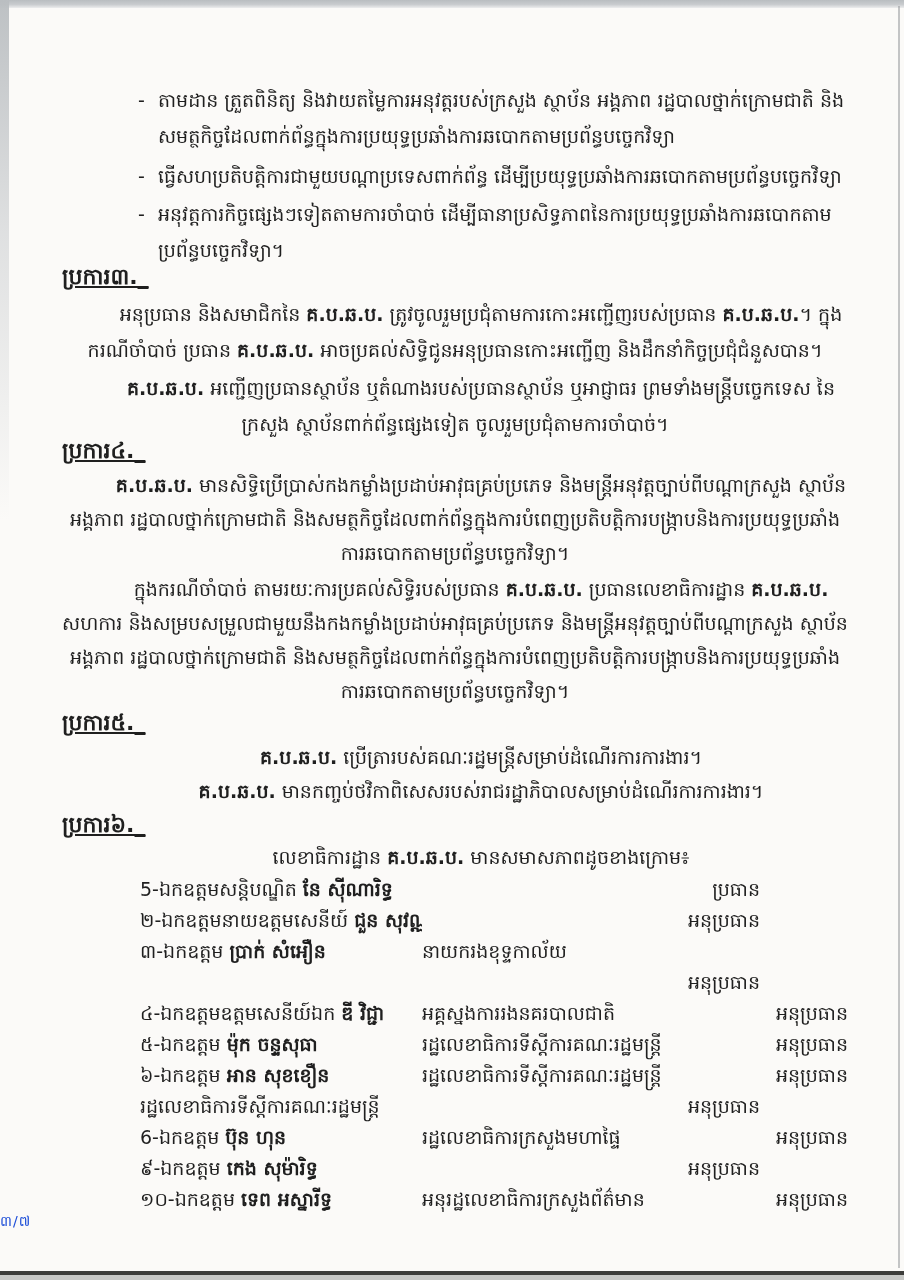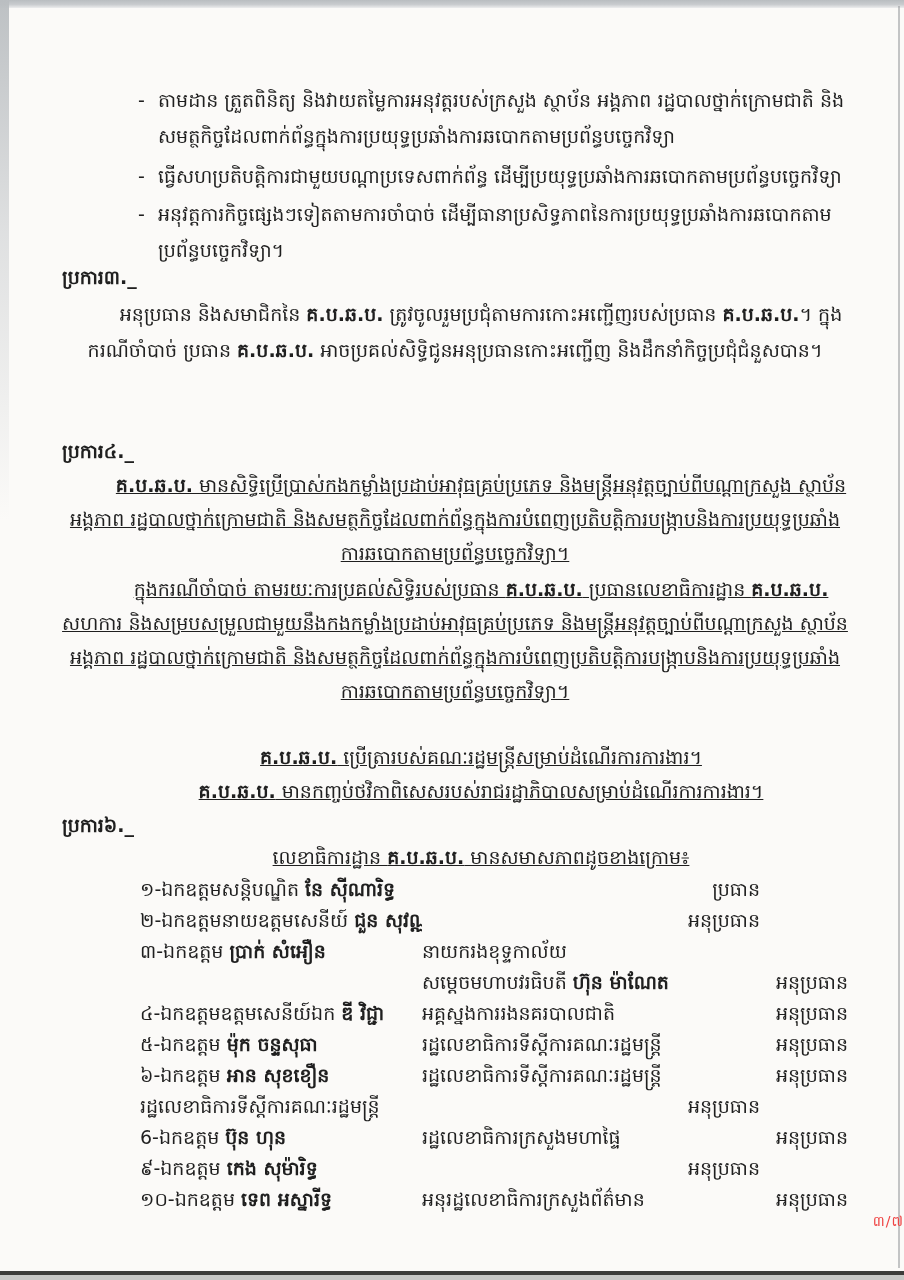--- a/index.html
+++ b/index.html
@@ -19,31 +19,31 @@
   .edge-bottom{position:absolute;left:0;right:0;bottom:5px;height:4px;background:#3d3d3b;}
   .edge-bottom-under{position:absolute;left:0;right:0;bottom:0;height:5px;background:#c7c8c6;}
 
   .content{position:absolute;top:0;left:62px;right:56px;bottom:0;font-size:19px;}
 
   .abs{position:absolute;left:0;right:0;overflow:hidden;}
   .bullet{display:flex;margin-left:76px;line-height:36px;}
   .bullet .dash{flex:none;width:20px;}
   .bullet .btext{flex:1;}
 
-  .article-heading{font-weight:700;font-size:19px;line-height:30px;margin:0;}
+  .article-heading{font-weight:700;font-size:22px;line-height:30px;margin:0;text-decoration:underline;}
   .para{margin:0;text-indent:52px;line-height:36px;text-align:center;}
-  .para.tight{line-height:34px;text-decoration:underline;}
+  .para.tight{line-height:34px;}
   .b{font-weight:700;}
 
   .members{margin-left:78px;}
   .mrow{display:grid;grid-template-columns:282px 338px 1fr;height:31px;line-height:31px;overflow:hidden;}
   .mcell{white-space:nowrap;overflow:hidden;}
   .mstatus{text-align:right;}
 
-  .footer{position:absolute;left:0;right:0;text-align:right;font-size:14px;color:#ef4444;letter-spacing:1px;}
+  .footer{position:absolute;left:0;right:0;text-align:left;font-size:14px;color:#1d4ed8;letter-spacing:1px;}
 </style>
 </head>
 <body>
 
 <div class="page">
   <div class="edge-top"></div>
   <div class="edge-left"></div>
   <div class="edge-right"></div>
   <div class="edge-bottom"></div>
   <div class="edge-bottom-under"></div>
@@ -68,62 +68,67 @@
         <span class="btext">អនុវត្តការកិច្ចផ្សេងៗទៀតតាមការចាំបាច់ ដើម្បីធានាប្រសិទ្ធភាពនៃការប្រយុទ្ធប្រឆាំងការឆបោកតាមប្រព័ន្ធបច្ចេកវិទ្យា។</span>
       </div>
     </div>
 
     <div class="abs" style="top:262px;height:30px;">
       <h2 class="article-heading">ប្រការ៣._</h2>
     </div>
     <div class="abs" style="top:296px;height:72px;">
       <p class="para"><span>អនុប្រធាន និងសមាជិកនៃ </span><span class="b">គ.ប.ឆ.ប.</span><span> ត្រូវចូលរួមប្រជុំតាមការកោះអញ្ជើញរបស់ប្រធាន </span><span class="b">គ.ប.ឆ.ប.</span><span>។ ក្នុងករណីចាំបាច់ ប្រធាន </span><span class="b">គ.ប.ឆ.ប.</span><span> អាចប្រគល់សិទ្ធិជូនអនុប្រធានកោះអញ្ជើញ និងដឹកនាំកិច្ចប្រជុំជំនួសបាន។</span></p>
     </div>
+    <div class="abs" style="top:370px;height:72px;">
+      <p class="para"><span class="b">គ.ប.ឆ.ប.</span><span> អញ្ជើញប្រធានស្ថាប័ន ឬតំណាងរបស់ប្រធានស្ថាប័ន ឬអាជ្ញាធរ ព្រមទាំងមន្ត្រីបច្ចេកទេស នៃក្រសួង ស្ថាប័នពាក់ព័ន្ធផ្សេងទៀត ចូលរួមប្រជុំតាមការចាំបាច់។</span></p>
+    </div>
 
     <div class="abs" style="top:436px;height:30px;">
       <h2 class="article-heading">ប្រការ៤._</h2>
     </div>
     <div class="abs" style="top:468px;height:102px;">
       <p class="para tight"><span class="b">គ.ប.ឆ.ប.</span><span> មានសិទ្ធិប្រើប្រាស់កងកម្លាំងប្រដាប់អាវុធគ្រប់ប្រភេទ និងមន្ត្រីអនុវត្តច្បាប់ពីបណ្តាក្រសួង ស្ថាប័ន អង្គភាព រដ្ឋបាលថ្នាក់ក្រោមជាតិ និងសមត្ថកិច្ចដែលពាក់ព័ន្ធក្នុងការបំពេញប្រតិបត្តិការបង្ក្រាបនិងការប្រយុទ្ធប្រឆាំងការឆបោកតាមប្រព័ន្ធបច្ចេកវិទ្យា។</span></p>
     </div>
     <div class="abs" style="top:572px;height:134px;">
       <p class="para tight"><span>ក្នុងករណីចាំបាច់ តាមរយៈការប្រគល់សិទ្ធិរបស់ប្រធាន </span><span class="b">គ.ប.ឆ.ប.</span><span> ប្រធានលេខាធិការដ្ឋាន </span><span class="b">គ.ប.ឆ.ប.</span><span> សហការ និងសម្របសម្រួលជាមួយនឹងកងកម្លាំងប្រដាប់អាវុធគ្រប់ប្រភេទ និងមន្ត្រីអនុវត្តច្បាប់ពីបណ្តាក្រសួង ស្ថាប័ន អង្គភាព រដ្ឋបាលថ្នាក់ក្រោមជាតិ និងសមត្ថកិច្ចដែលពាក់ព័ន្ធក្នុងការបំពេញប្រតិបត្តិការបង្ក្រាបនិងការប្រយុទ្ធប្រឆាំងការឆបោកតាមប្រព័ន្ធបច្ចេកវិទ្យា។</span></p>
     </div>
 
+    <div class="abs" style="top:708px;height:30px;">
+      <h2 class="article-heading">ប្រការ៥._</h2>
+    </div>
     <div class="abs" style="top:740px;height:34px;">
       <p class="para tight"><span class="b">គ.ប.ឆ.ប.</span><span> ប្រើត្រារបស់គណៈរដ្ឋមន្ត្រីសម្រាប់ដំណើរការការងារ។</span></p>
     </div>
     <div class="abs" style="top:774px;height:34px;">
       <p class="para tight"><span class="b">គ.ប.ឆ.ប.</span><span> មានកញ្ចប់ថវិកាពិសេសរបស់រាជរដ្ឋាភិបាលសម្រាប់ដំណើរការការងារ។</span></p>
     </div>
 
     <div class="abs" style="top:810px;height:30px;">
       <h2 class="article-heading">ប្រការ៦._</h2>
     </div>
     <div class="abs" style="top:840px;height:32px;">
       <p class="para tight"><span>លេខាធិការដ្ឋាន </span><span class="b">គ.ប.ឆ.ប.</span><span> មានសមាសភាពដូចខាងក្រោម៖</span></p>
     </div>
 
     <div class="abs members" style="top:874px;height:341px;">
       <div class="mrow">
-        <span class="mcell mname"><span>១-ឯកឧត្តមសន្តិបណ្ឌិត </span><span class="b">នែ ស៊ីណារិទ្ធ</span></span>
+        <span class="mcell mname"><span>5-ឯកឧត្តមសន្តិបណ្ឌិត </span><span class="b">នែ ស៊ីណារិទ្ធ</span></span>
         <span class="mcell mstatus">ប្រធាន</span>
       </div>
       <div class="mrow">
         <span class="mcell mname"><span>២-ឯកឧត្តមនាយឧត្តមសេនីយ៍ </span><span class="b">ជួន សុវណ្ណ</span></span>
         <span class="mcell mstatus">អនុប្រធាន</span>
       </div>
       <div class="mrow">
         <span class="mcell mname"><span>៣-ឯកឧត្តម </span><span class="b">ប្រាក់ សំអឿន</span></span>
         <span class="mcell mrole"><span>នាយករងខុទ្ទកាល័យ</span></span>
         <span class="mcell mstatus"></span>
       </div>
       <div class="mrow">
         <span class="mcell mname"></span>
-        <span class="mcell mrole"><span>សម្តេចមហាបវរធិបតី </span><span class="b">ហ៊ុន ម៉ាណែត</span></span>
         <span class="mcell mstatus">អនុប្រធាន</span>
       </div>
       <div class="mrow">
         <span class="mcell mname"><span>៤-ឯកឧត្តមឧត្តមសេនីយ៍ឯក </span><span class="b">ឌី វិជ្ជា</span></span>
         <span class="mcell mrole"><span>អគ្គស្នងការរងនគរបាលជាតិ</span></span>
         <span class="mcell mstatus">អនុប្រធាន</span>
       </div>
       <div class="mrow">
         <span class="mcell mname"><span>៥-ឯកឧត្តម </span><span class="b">ម៉ុក ចន្ទសុធា</span></span>
         <span class="mcell mrole"><span>រដ្ឋលេខាធិការទីស្តីការគណៈរដ្ឋមន្ត្រី</span></span>

